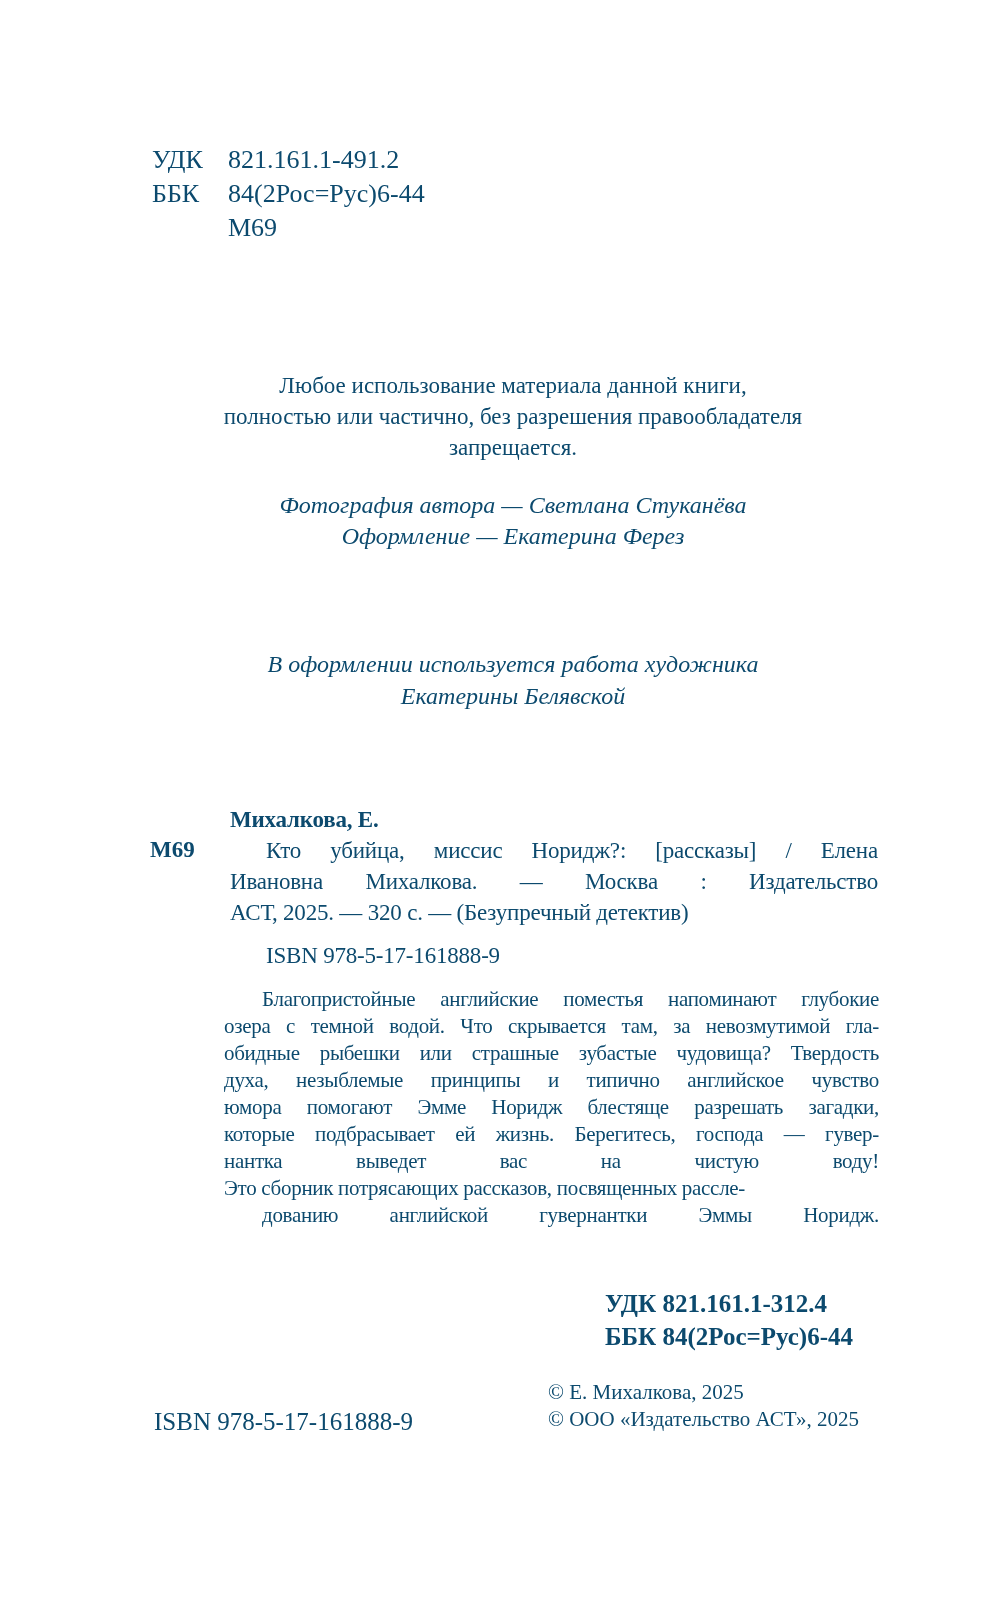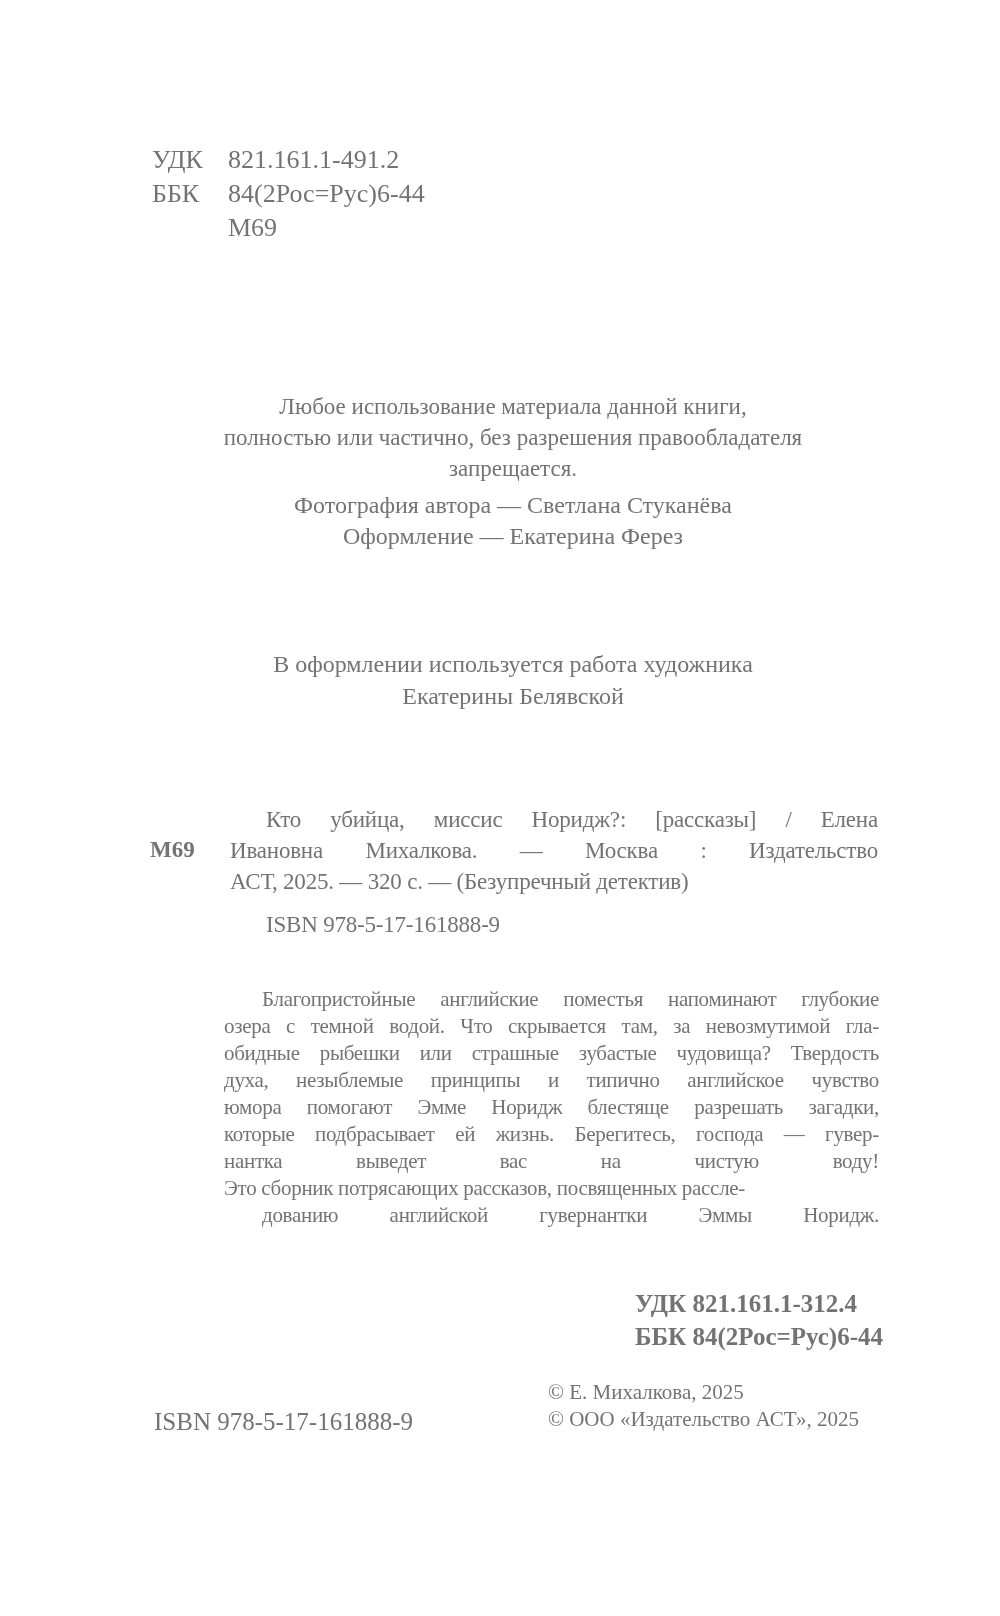--- a/index.html
+++ b/index.html
@@ -1,21 +1,21 @@
 <!DOCTYPE html>
 <html><head>
 <meta charset="utf-8">
 <style>
   html, body { margin: 0; padding: 0; background: #ffffff; }
   .page {
     position: relative;
     width: 1000px;
     height: 1616px;
     background: #ffffff;
-    color: #737373;
+    color: #0c4a6e;
     font-family: "Liberation Serif", "DejaVu Serif", serif;
     overflow: hidden;
   }
   
   .top-codes {
     position: absolute;
     left: 152px;
     top: 143px;
     font-size: 26px;
     line-height: 34px;
@@ -26,28 +26,28 @@
   
   .legal {
     position: absolute;
     left: 148px;
     top: 370px;
     width: 730px;
     text-align: center;
     font-size: 23px;
     line-height: 31px;
     white-space: pre-line;
-    margin-top: 21px;
   }
   
   .credit {
     position: absolute;
     left: 148px;
     width: 730px;
     text-align: center;
+    font-style: italic;
     font-size: 24px;
     line-height: 32px;
     white-space: pre-line;
   }
   .credit-photo   { top: 489px; }
   .credit-design  { top: 520px; }
   .credit-artwork { top: 648px; }
   
   .bib-sign {
     position: absolute;
@@ -81,21 +81,21 @@
     letter-spacing: -0.3px;
   }
   .annotation .line { text-align: justify; text-align-last: justify; }
   .annotation .line:nth-child(1),
   .annotation .line:nth-child(9) { text-indent: 38px; }
   .annotation .line:nth-child(8),
   .annotation .line:nth-child(10) { text-align: left; text-align-last: left; }
   
   .bottom-codes {
     position: absolute;
-    left: 635px;
+    left: 605px;
     top: 1287px;
     font-weight: bold;
     font-size: 25px;
     line-height: 33px;
     white-space: nowrap;
   }
   
   .copyright {
     position: absolute;
     left: 548px;
@@ -137,20 +137,21 @@
 полностью или частично, без разрешения правообладателя
 запрещается.</div>
 
   <div class="credit credit-photo">Фотография автора — Светлана Стуканёва</div>
   <div class="credit credit-design">Оформление — Екатерина Ферез</div>
   <div class="credit credit-artwork">В оформлении используется работа художника
 Екатерины Белявской</div>
 
   <div class="bib-sign">М69</div>
   <div class="bib-col">
+    <div class="bib-author">Михалкова, Е.</div>
     <div class="bib-entry">
         <div class="line">Кто убийца, миссис Норидж?: [рассказы] / Елена</div>
         <div class="line">Ивановна Михалкова. — Москва : Издательство</div>
         <div class="line">АСТ, 2025. — 320 с. — (Безупречный детектив)</div>
       </div>
     <div class="bib-isbn">ISBN 978-5-17-161888-9</div>
   </div>
 
   <div class="annotation">
       <div class="line">Благопристойные английские поместья напоминают глубокие</div>

